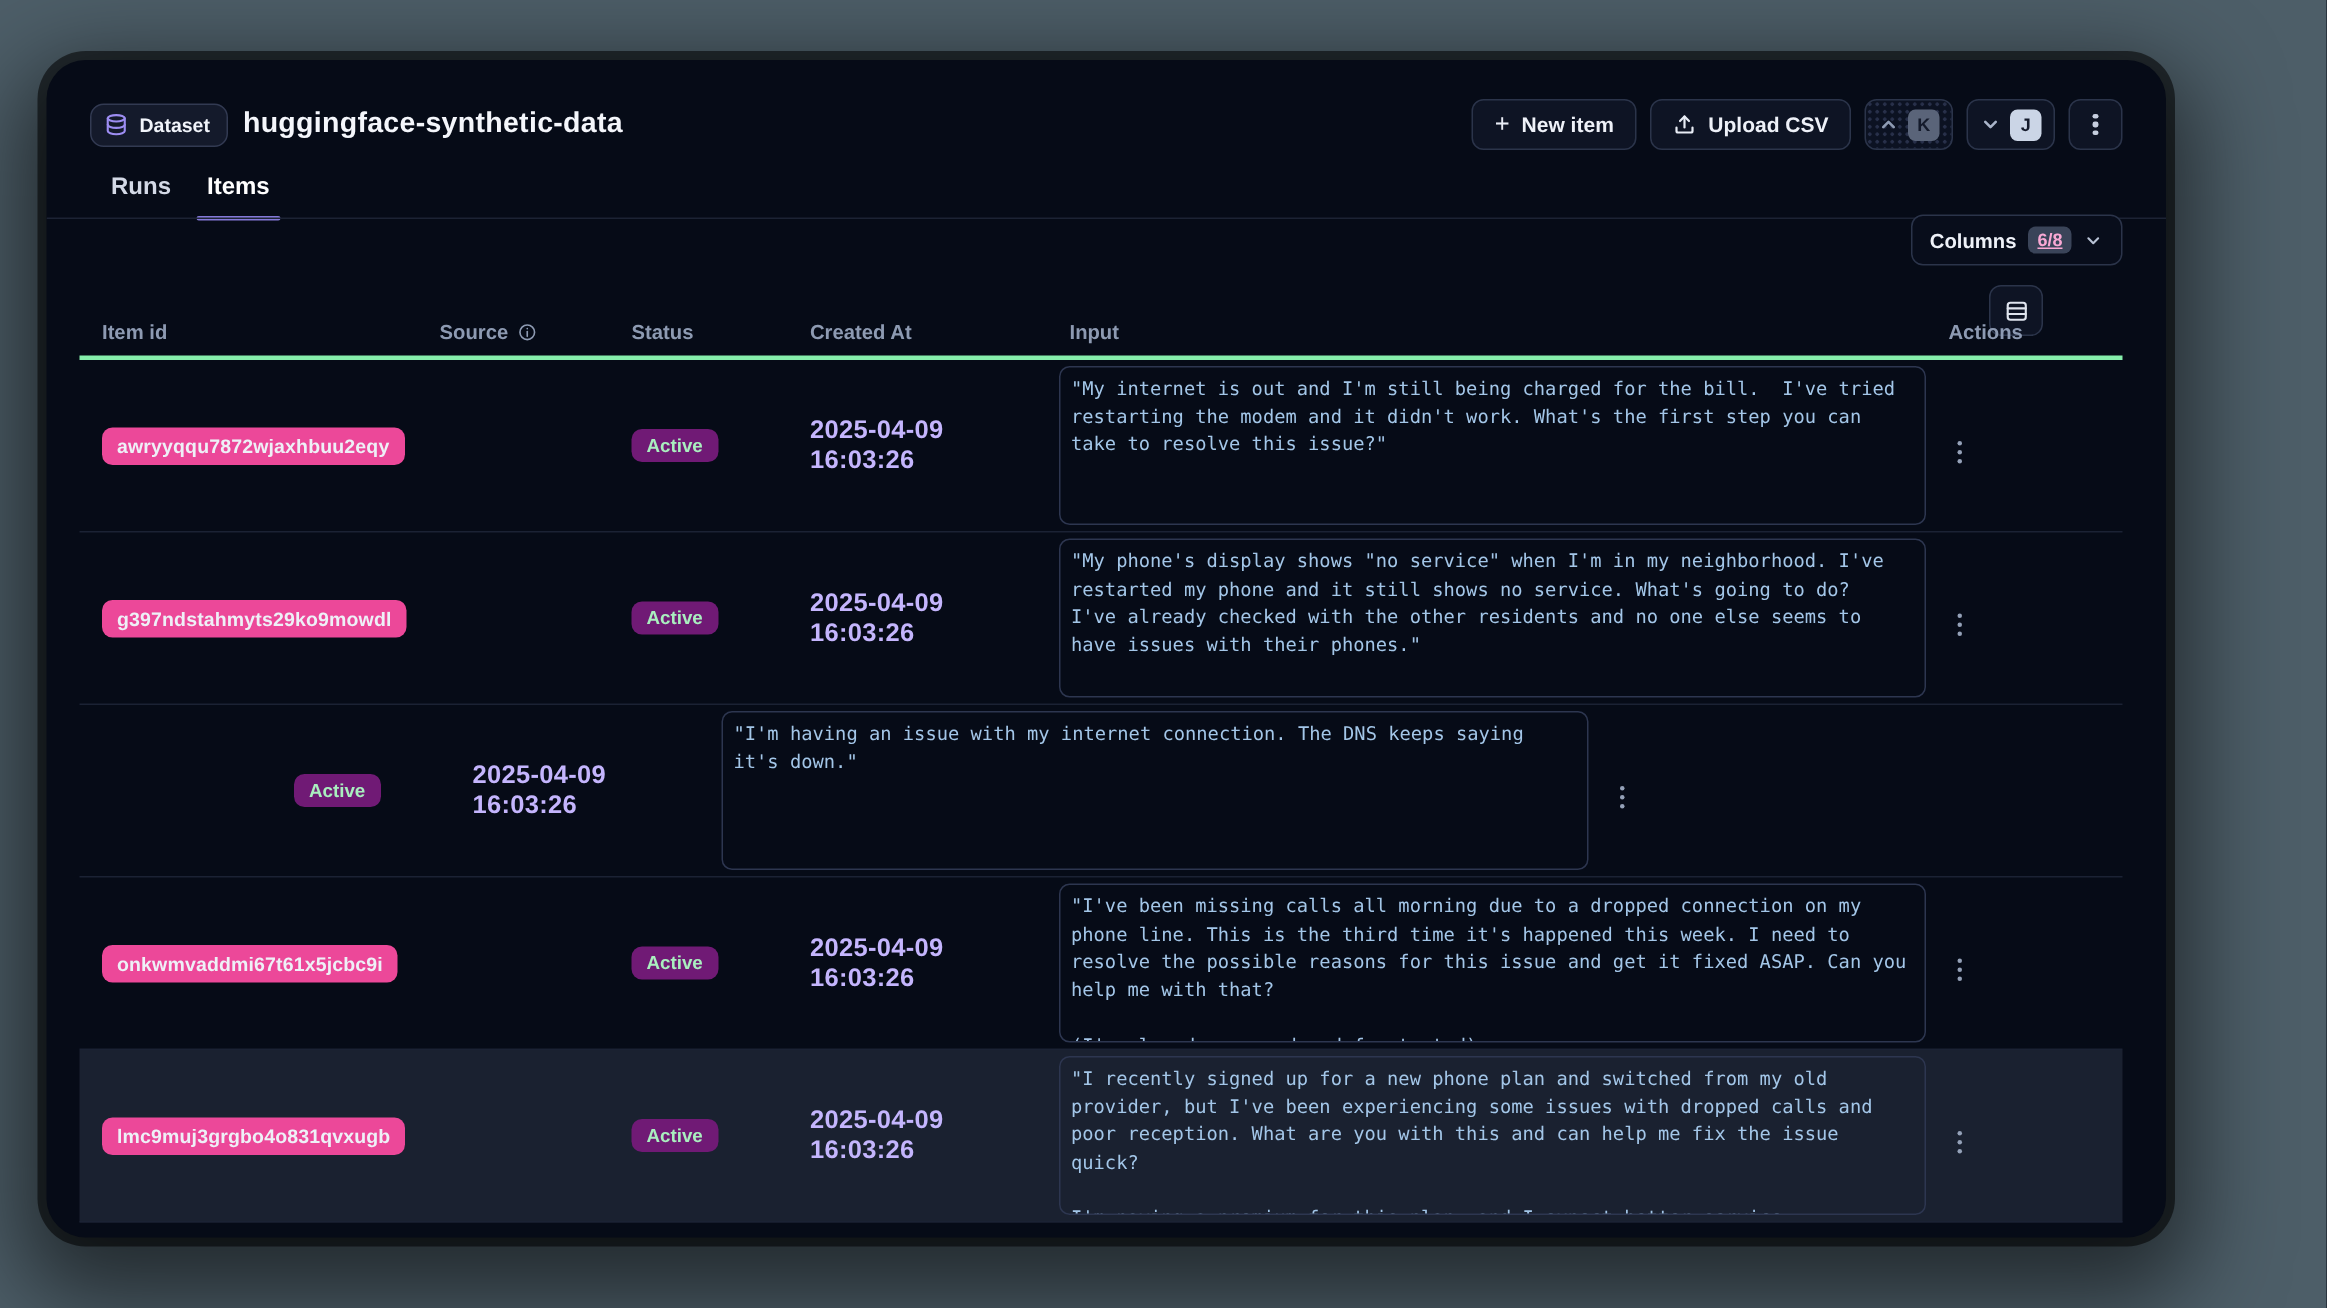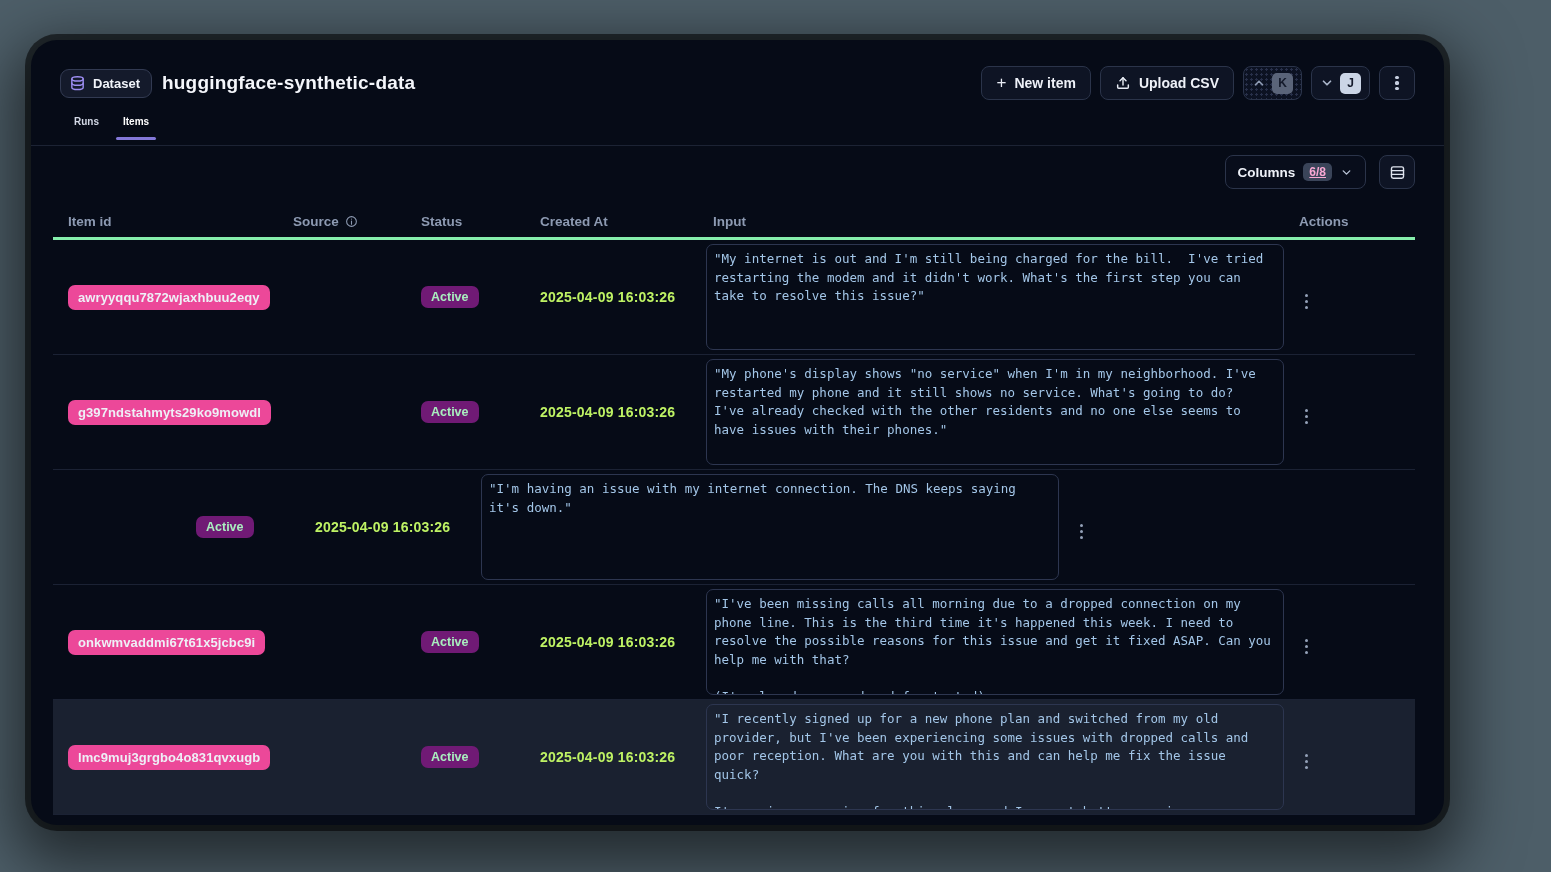--- a/index.html
+++ b/index.html
@@ -50,31 +50,31 @@
   }
   .kbd-dim   { background:#5a6479; color:#141a2b; }
   .kbd-light { background:#cbd5e6; color:#141a2b; }
   .btn-icononly { width:36px; padding:0; }
 
   .kebab { display:inline-flex; flex-direction:column; gap:2.5px; align-items:center; }
   .kebab i { width:3.2px; height:3.2px; border-radius:50%; background:#c6cedf; }
 
   
   .tabs { position:absolute; left:43px; top:76px; display:flex; gap:24px; }
-  .tab { position:relative; padding-bottom:13px; font-size:10px; font-weight:700;
+  .tab { position:relative; padding-bottom:13px; font-size:16px; font-weight:700;
          color:#d3d9e6; cursor:pointer; }
   .tab.active { color:#ffffff; }
   .tab.active::after {
     content:""; position:absolute; left:-7px; right:-7px; bottom:0; height:3.5px;
     border-radius:3px; background:#8378d8;
   }
   .header-rule { position:absolute; left:0; right:0; top:105px; height:1px; background:#1c2334; }
 
   
-  .toolbar { position:absolute; right:29px; top:115px; display:flex; gap:13px; align-items:center; }
+  .toolbar { position:absolute; right:29px; top:103px; display:flex; gap:13px; align-items:center;flex-direction:column; }
   .btn-columns { font-size:13.5px; padding:0 12px; background:#080d1b; }
   .count-badge { background:#3a4459; color:#f9a8d4; border-radius:5px; padding:2px 6px;
                  font-size:12px; font-weight:700;text-decoration:underline; }
   .chev { display:inline-flex; }
 
   
   .table { position:absolute; left:22px; right:29px; top:165px; }
   .tr { display:flex; width:100%; }
   .td { flex:none; display:flex; align-items:center; }
   .c1 { width:225px; } .c2 { width:128px; } .c3 { width:119px; }
@@ -89,21 +89,21 @@
 
   .id-badge {
     background:#ec4899; color:#eef0f7; border-radius:7px;
     padding:5px 10px; font-size:13px; font-weight:700; letter-spacing:.1px;
     cursor:pointer; white-space:nowrap;
   }
   .status-badge {
     background:#701a75; color:#a9efbf; border-radius:7px;
     padding:4px 10px; font-size:12.5px; font-weight:700;
   }
-  .created { color:#bef264; font-size:14px; font-weight:600; letter-spacing:.2px; }
+  .created { color:#c4b5fd; font-size:17px; font-weight:600; letter-spacing:.2px; }
 
   .td-input { padding:4px 0 0 8px; align-items:flex-start; }
   .input-box {
     width:582px; height:106px; border:1px solid #2d3650; border-radius:7px;
     padding:5px 7px; overflow:hidden; cursor:pointer;
   }
   .input-box .mono {
     display:block; font-family:"DejaVu Sans Mono", monospace;
     font-size:12.5px; line-height:18.5px; color:#a3c6e8;
     white-space:pre-wrap; word-break:break-word;

